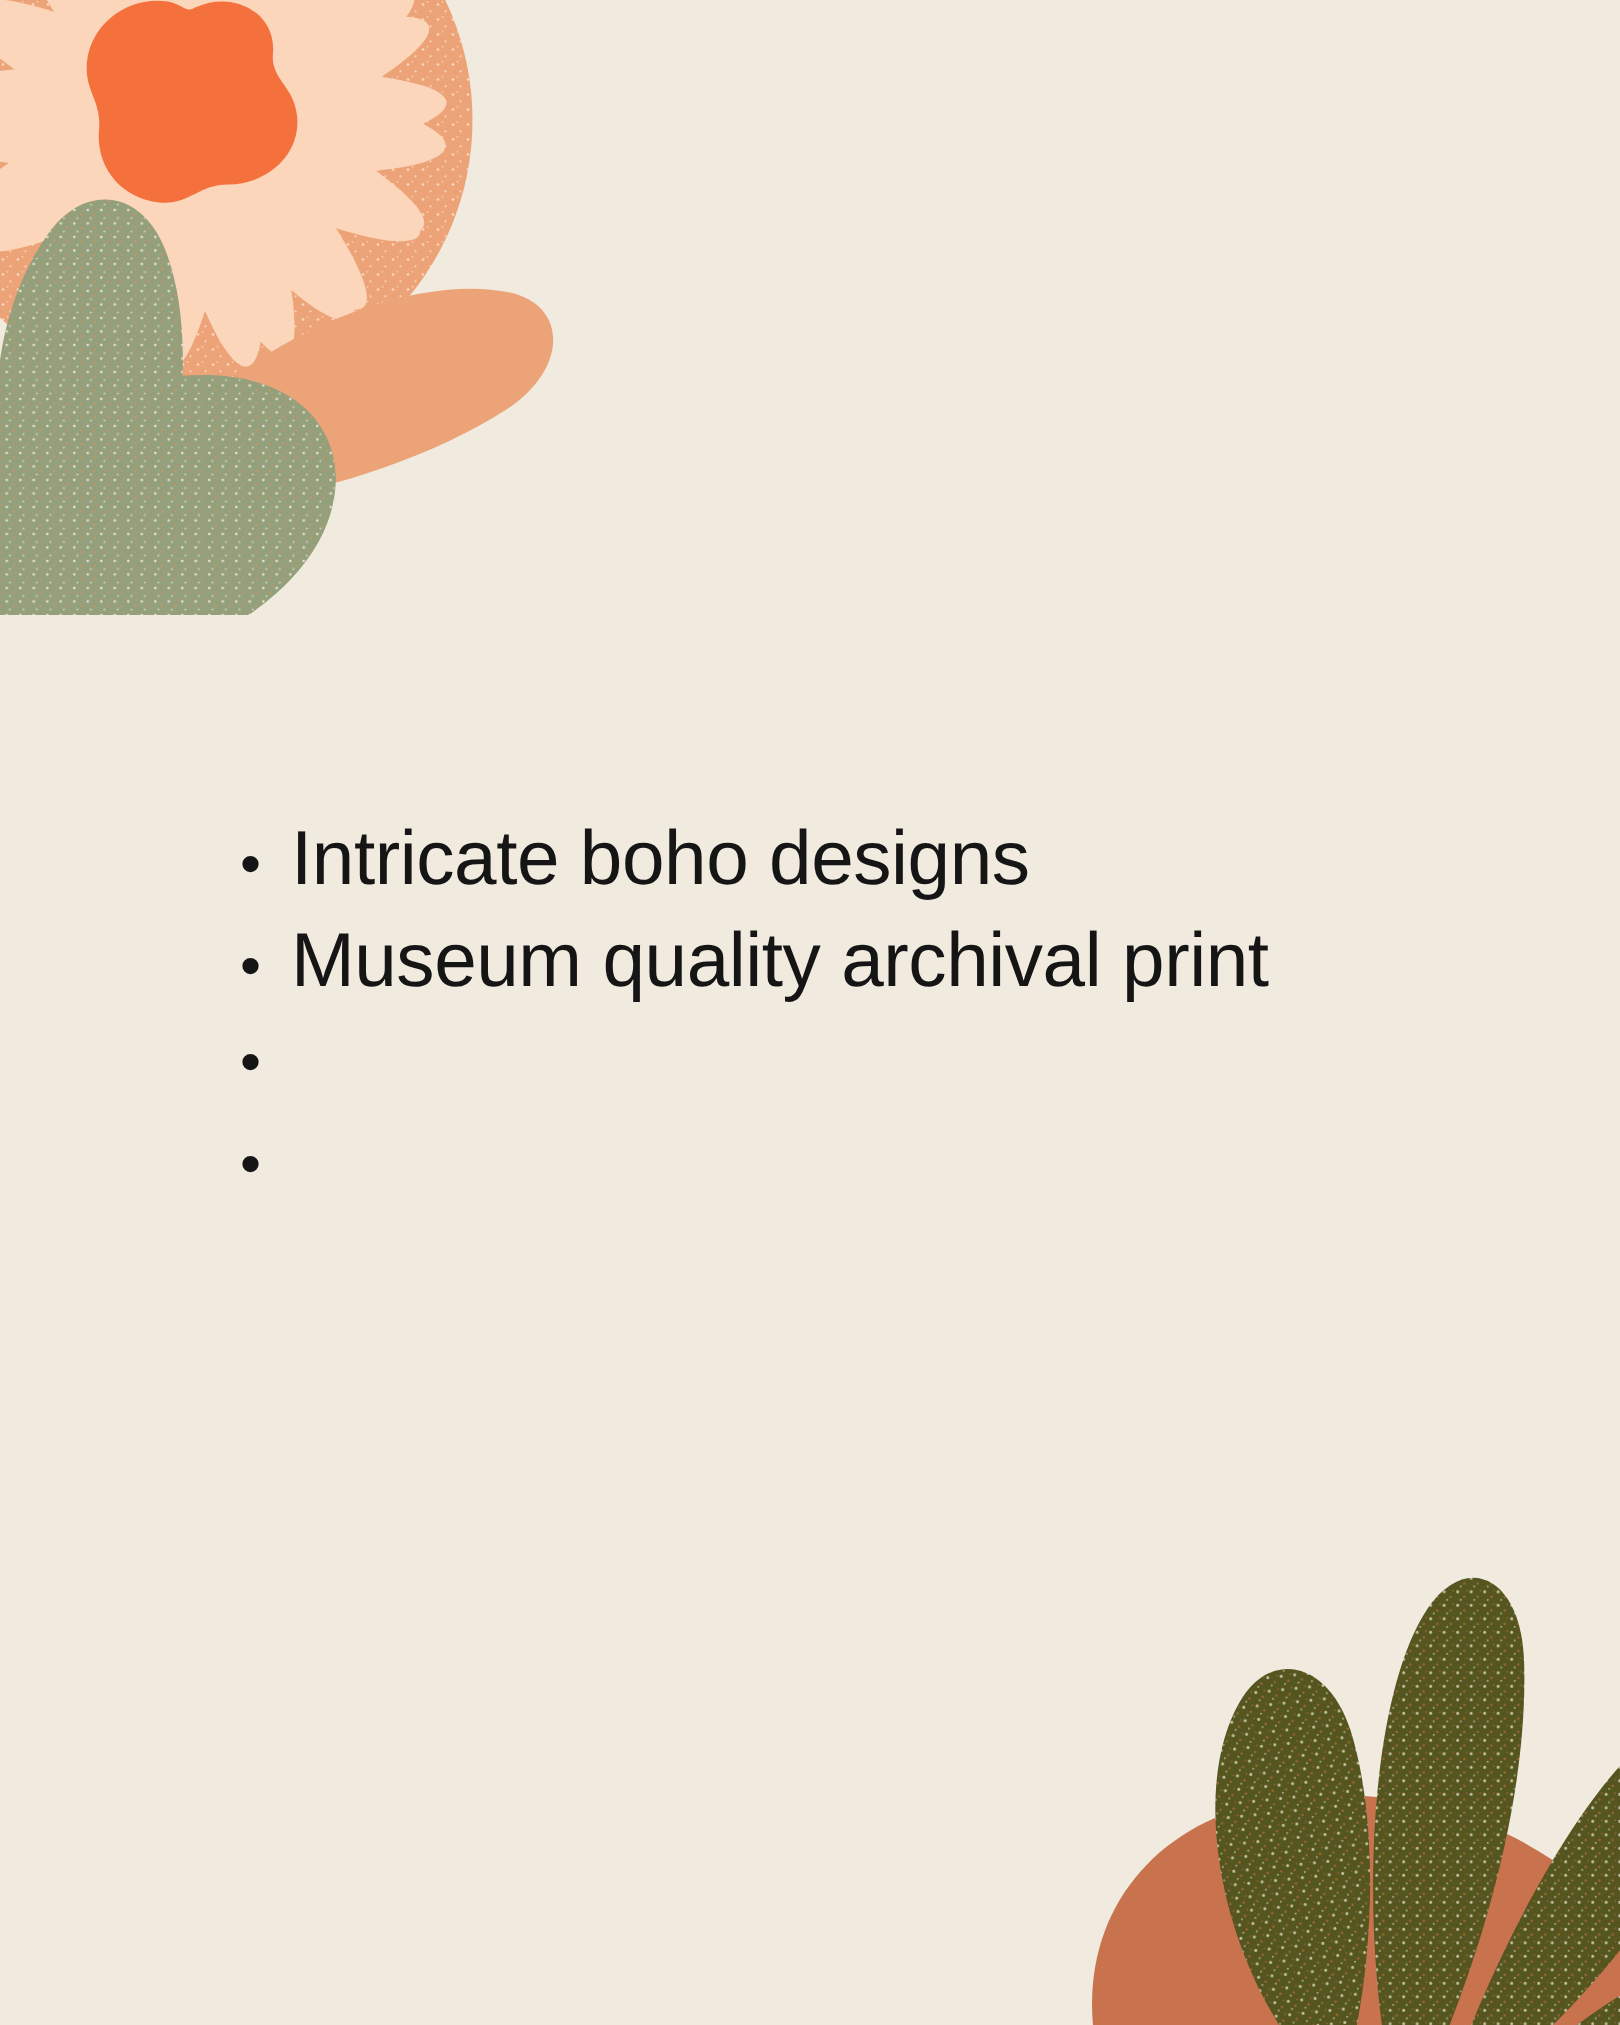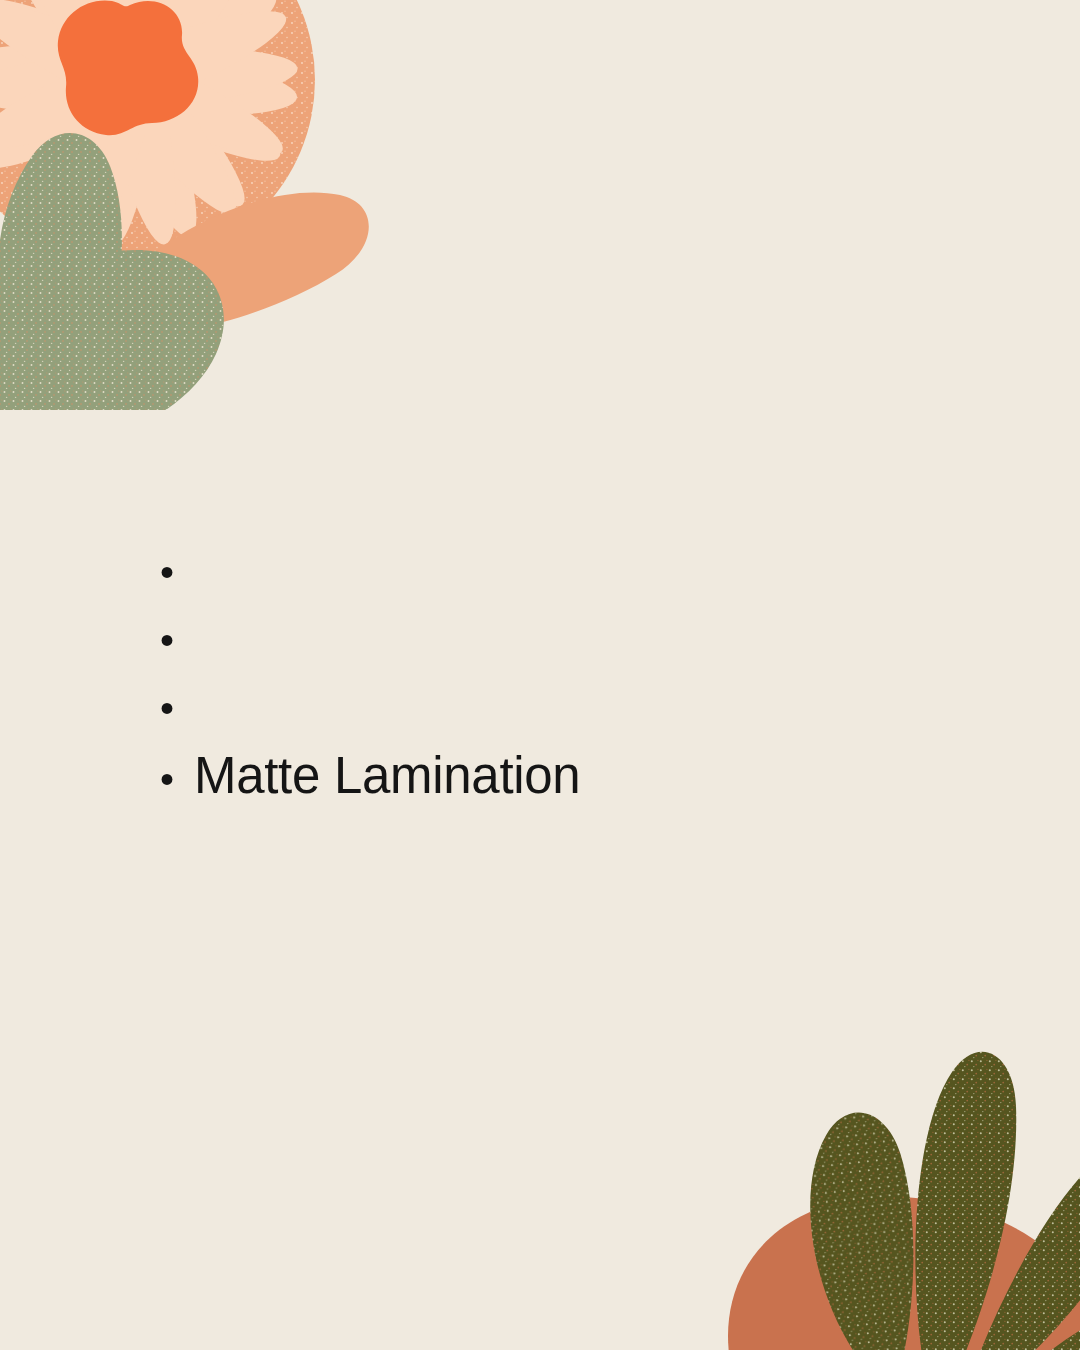--- a/index.html
+++ b/index.html
@@ -164,26 +164,27 @@
           <path d="M300 432 C352 384 430 332 480 330 C516 329 520 366 486 390
                    C432 428 348 448 312 446 Z"></path>
         </g>
       </g>
     </svg>
   </div>
 
   <ul class="feature-list">
     <li class="feature-item" style="color: rgb(21, 21, 21);">
       <span class="bullet" style="color: rgb(21, 21, 21);">•</span>
+      <span class="feature-text">Intricate boho designs</span>
+    </li>
+    <li class="feature-item" style="color: rgb(21, 21, 21);">
+      <span class="bullet" style="color: rgb(21, 21, 21);">•</span>
+      <span class="feature-text">Museum quality archival print</span>
     </li>
     <li class="feature-item" style="color: rgb(21, 21, 21);">
       <span class="bullet" style="color: rgb(21, 21, 21);">•</span>
     </li>
     <li class="feature-item" style="color: rgb(21, 21, 21);">
       <span class="bullet" style="color: rgb(21, 21, 21);">•</span>
     </li>
-    <li class="feature-item" style="color: rgb(21, 21, 21);">
-      <span class="bullet" style="color: rgb(21, 21, 21);">•</span>
-      <span class="feature-text">Matte Lamination</span>
-    </li>
   </ul>
 
 </div>
 
 </body></html>

